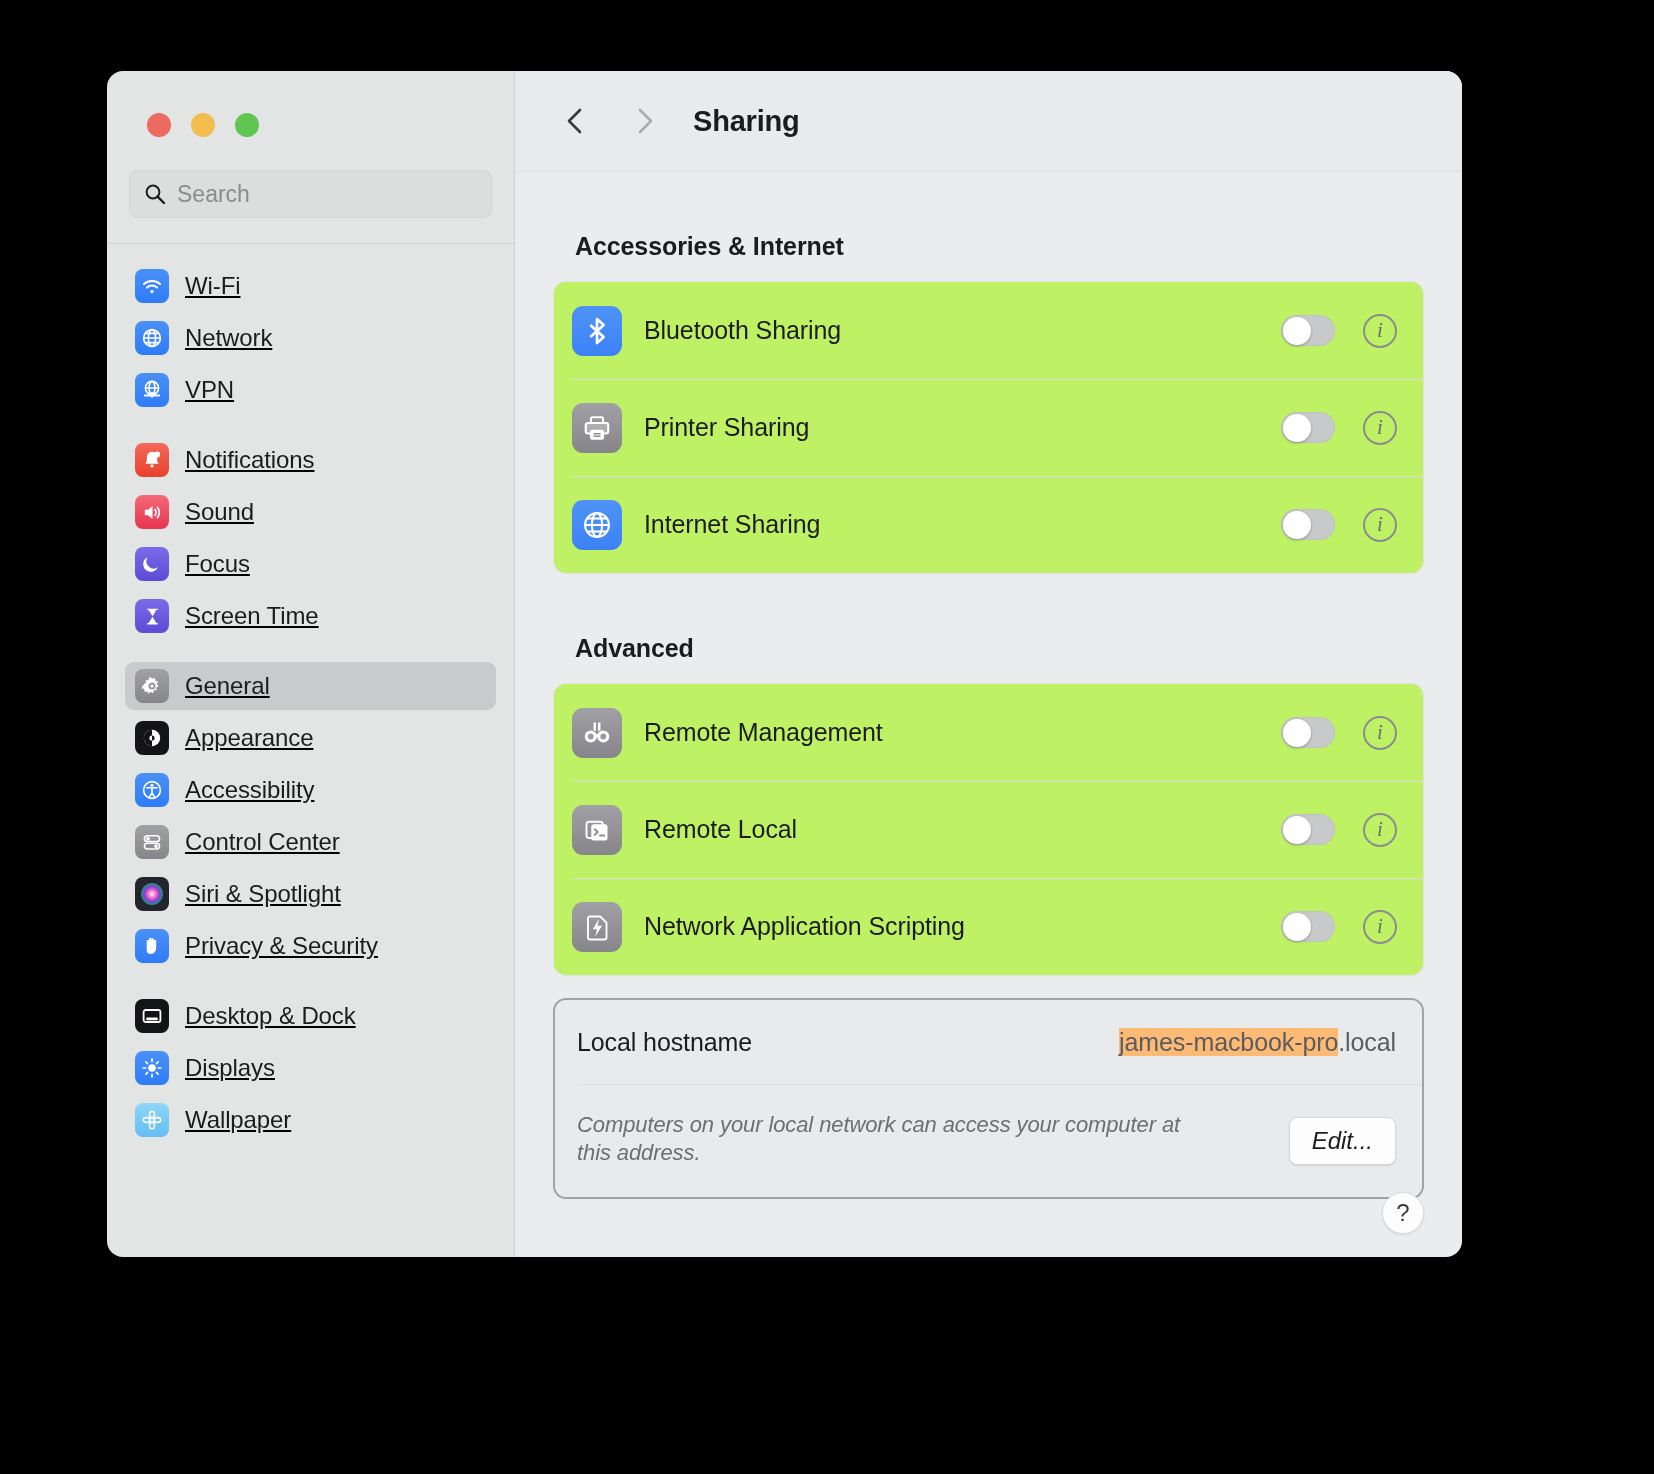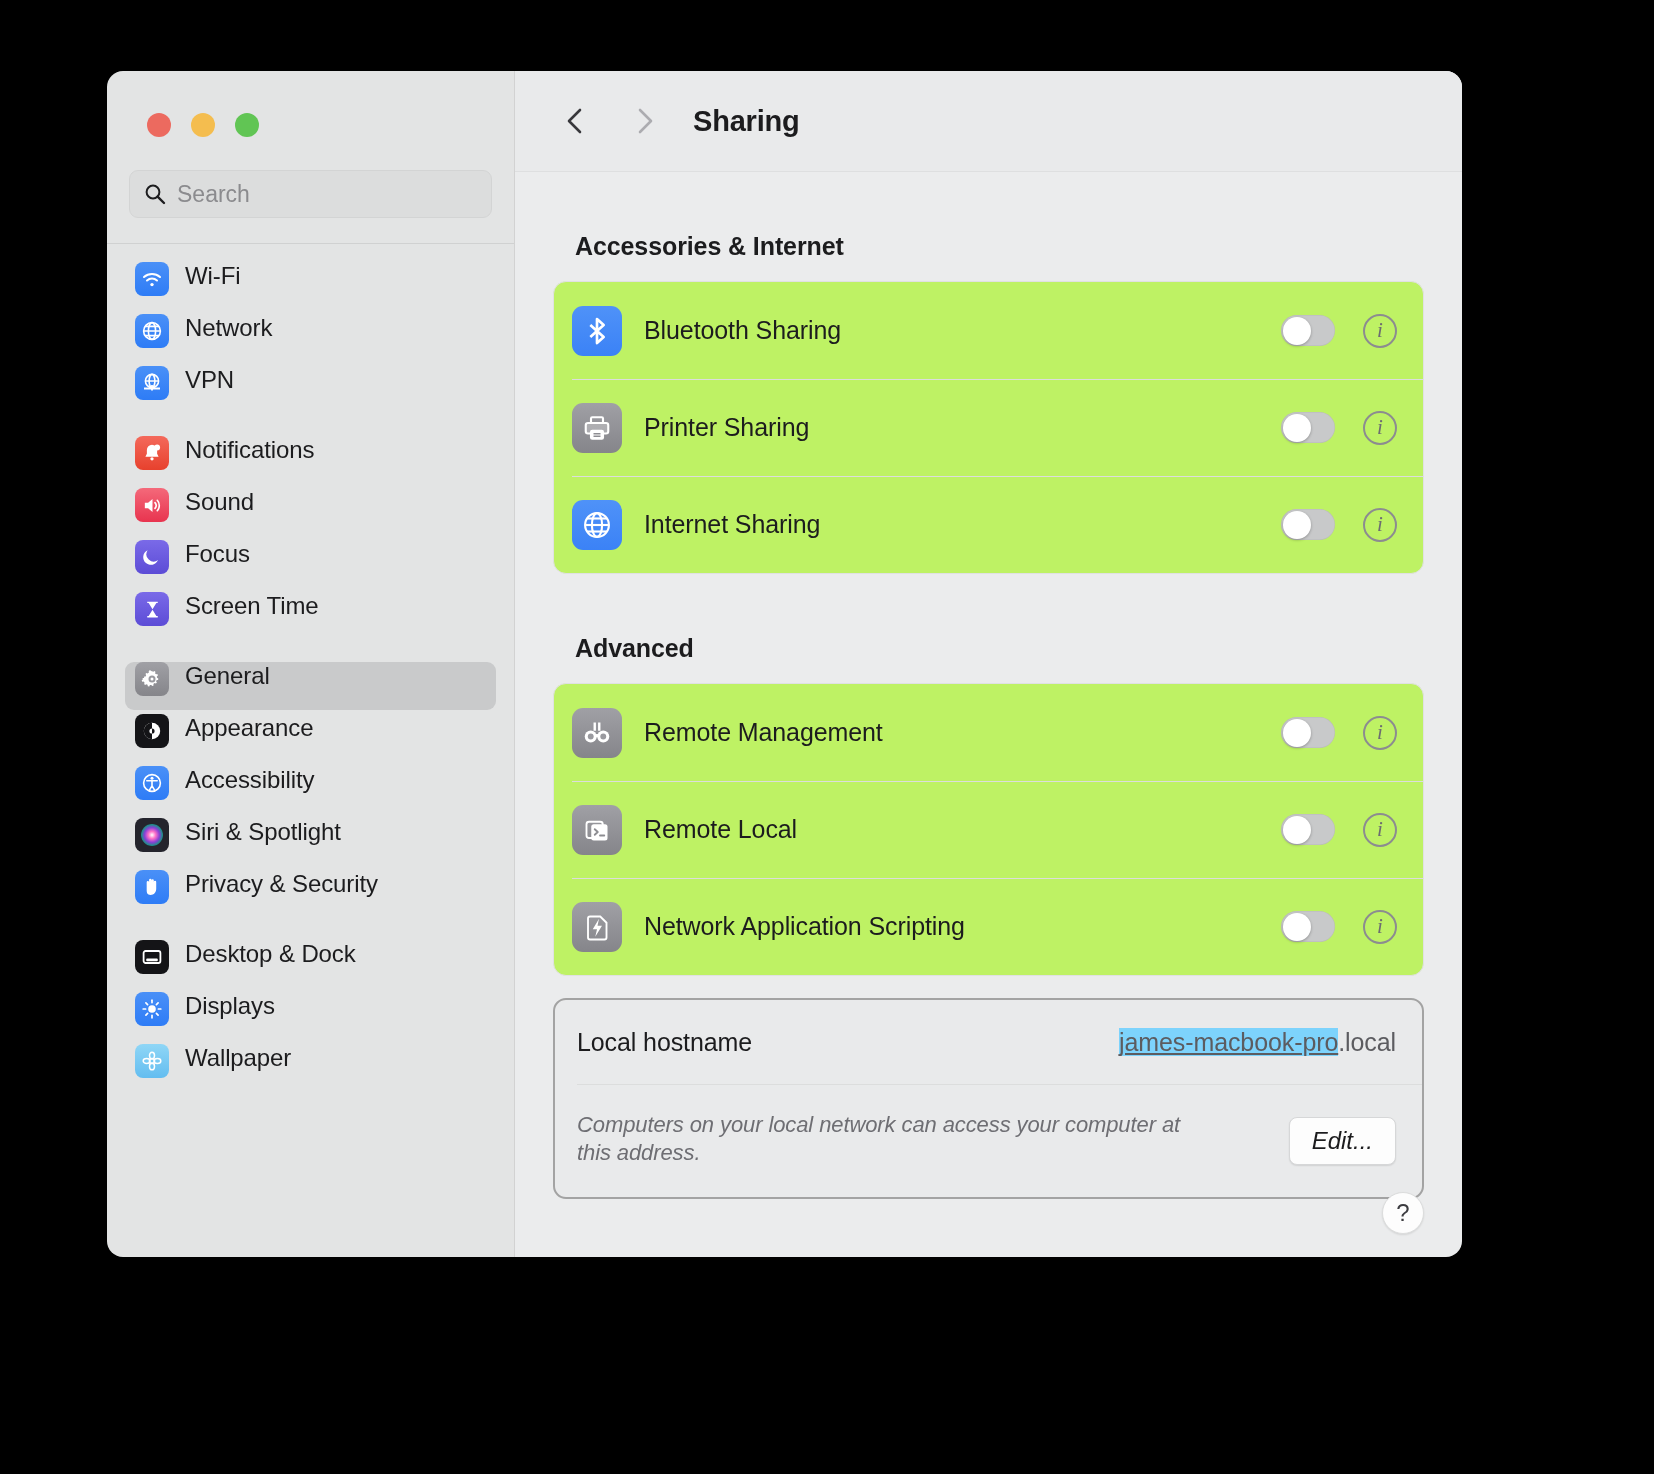--- a/index.html
+++ b/index.html
@@ -83,25 +83,27 @@
   }
 
   .nav {
     padding: 14px 18px 0 18px;
   }
   .nav-group { padding-bottom: 18px; }
   .nav-group:first-child { padding-top: 4px; }
 
   .nav-item {
     display: flex;
+    align-items: center;
     height: 48px;
     padding: 0 10px;
     border-radius: 9px;
     margin-bottom: 4px;
     cursor: default;
+    text-decoration: underline;
   }
   .nav-item.selected {
     background: #c9cacb;
   }
   .nav-icon {
     width: 34px; height: 34px;
     flex: 0 0 34px;
     border-radius: 8px;
     margin-right: 16px;
     display: flex;
@@ -258,22 +260,21 @@
     letter-spacing: -0.1px;
   }
   .host-value {
     margin-left: auto;
     font-size: 25px;
     color: #5c5c60;
     letter-spacing: -0.1px;
     white-space: nowrap;
   }
   .host-value .sel {
-    background: #7dd3fc;
-    text-decoration: underline;
+    background: #fdba74;
   }
   .host-sep {
     height: 1px;
     background: #dcdddd;
     margin-left: 22px;
   }
   .host-foot {
     display: flex;
     align-items: flex-start;
     padding: 26px 26px 30px 22px;
@@ -448,20 +449,31 @@
         </div>
         <div class="nav-item">
           <span class="nav-icon" style="background:linear-gradient(180deg,#4a90f7,#2e7cf6)">
             <svg width="24" height="24" viewBox="0 0 24 24">
               <circle cx="12" cy="12" r="8.4" fill="none" stroke="#fff" stroke-width="1.6"></circle>
               <circle cx="12" cy="7.2" r="1.5" fill="#fff"></circle>
               <path d="M6.8 9.8h10.4M12 9.8v5m0 0l-2.6 4.4M12 14.8l2.6 4.4" stroke="#fff" stroke-width="1.6" stroke-linecap="round" fill="none"></path>
             </svg>
           </span>
           <span class="nav-label">Accessibility</span>
+        </div>
+        <div class="nav-item">
+          <span class="nav-icon" style="background:linear-gradient(180deg,#a0a0a5,#85858a)">
+            <svg width="24" height="24" viewBox="0 0 24 24">
+              <rect x="4.4" y="5.8" width="15.2" height="5.8" rx="2.9" fill="none" stroke="#fff" stroke-width="1.5"></rect>
+              <circle cx="8" cy="8.7" r="1.9" fill="#fff"></circle>
+              <rect x="4.4" y="13.2" width="15.2" height="5.8" rx="2.9" fill="none" stroke="#fff" stroke-width="1.5"></rect>
+              <circle cx="16" cy="16.1" r="1.9" fill="#fff"></circle>
+            </svg>
+          </span>
+          <span class="nav-label">Control Center</span>
         </div>
         <div class="nav-item">
           <span class="nav-icon" style="background:#24242c">
             <svg width="30" height="30" viewBox="0 0 30 30">
               <defs>
                 <radialGradient id="sg" cx="50%" cy="50%" r="58%">
                   <stop offset="0%" stop-color="#ffffff"></stop>
                   <stop offset="28%" stop-color="#ff73c8"></stop>
                   <stop offset="58%" stop-color="#8a3fd6"></stop>
                   <stop offset="82%" stop-color="#1f8f8a"></stop>

